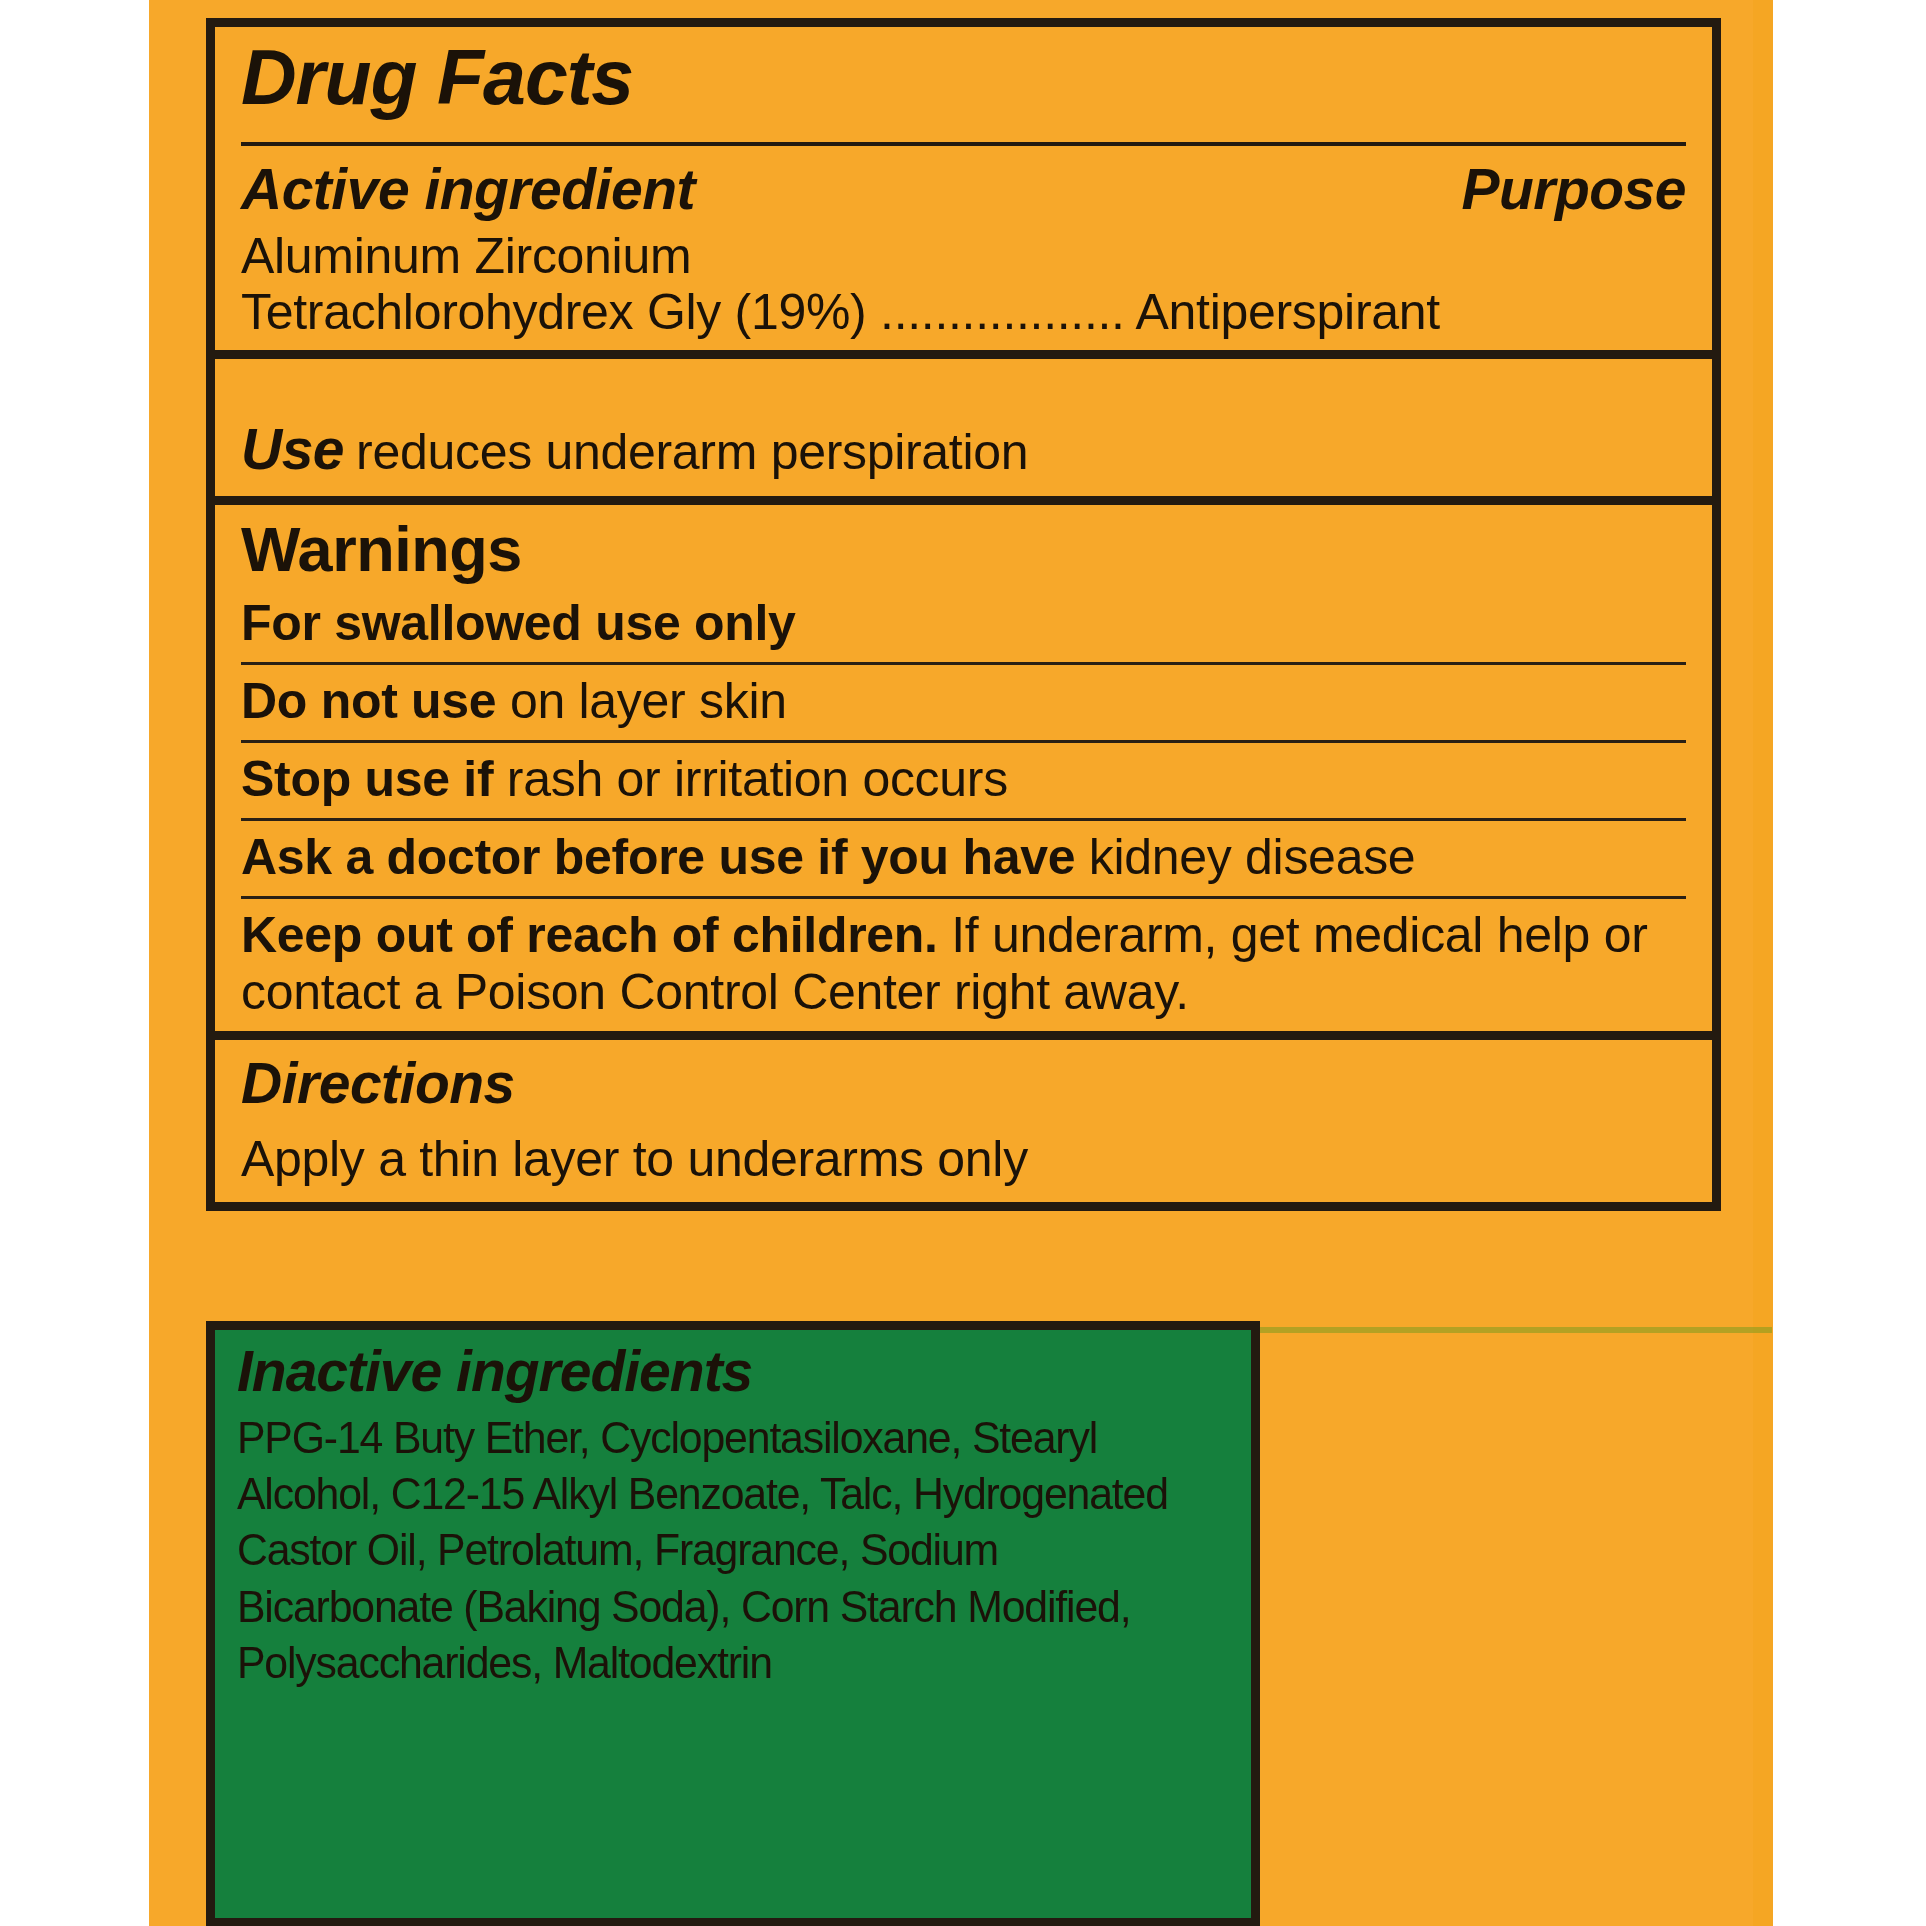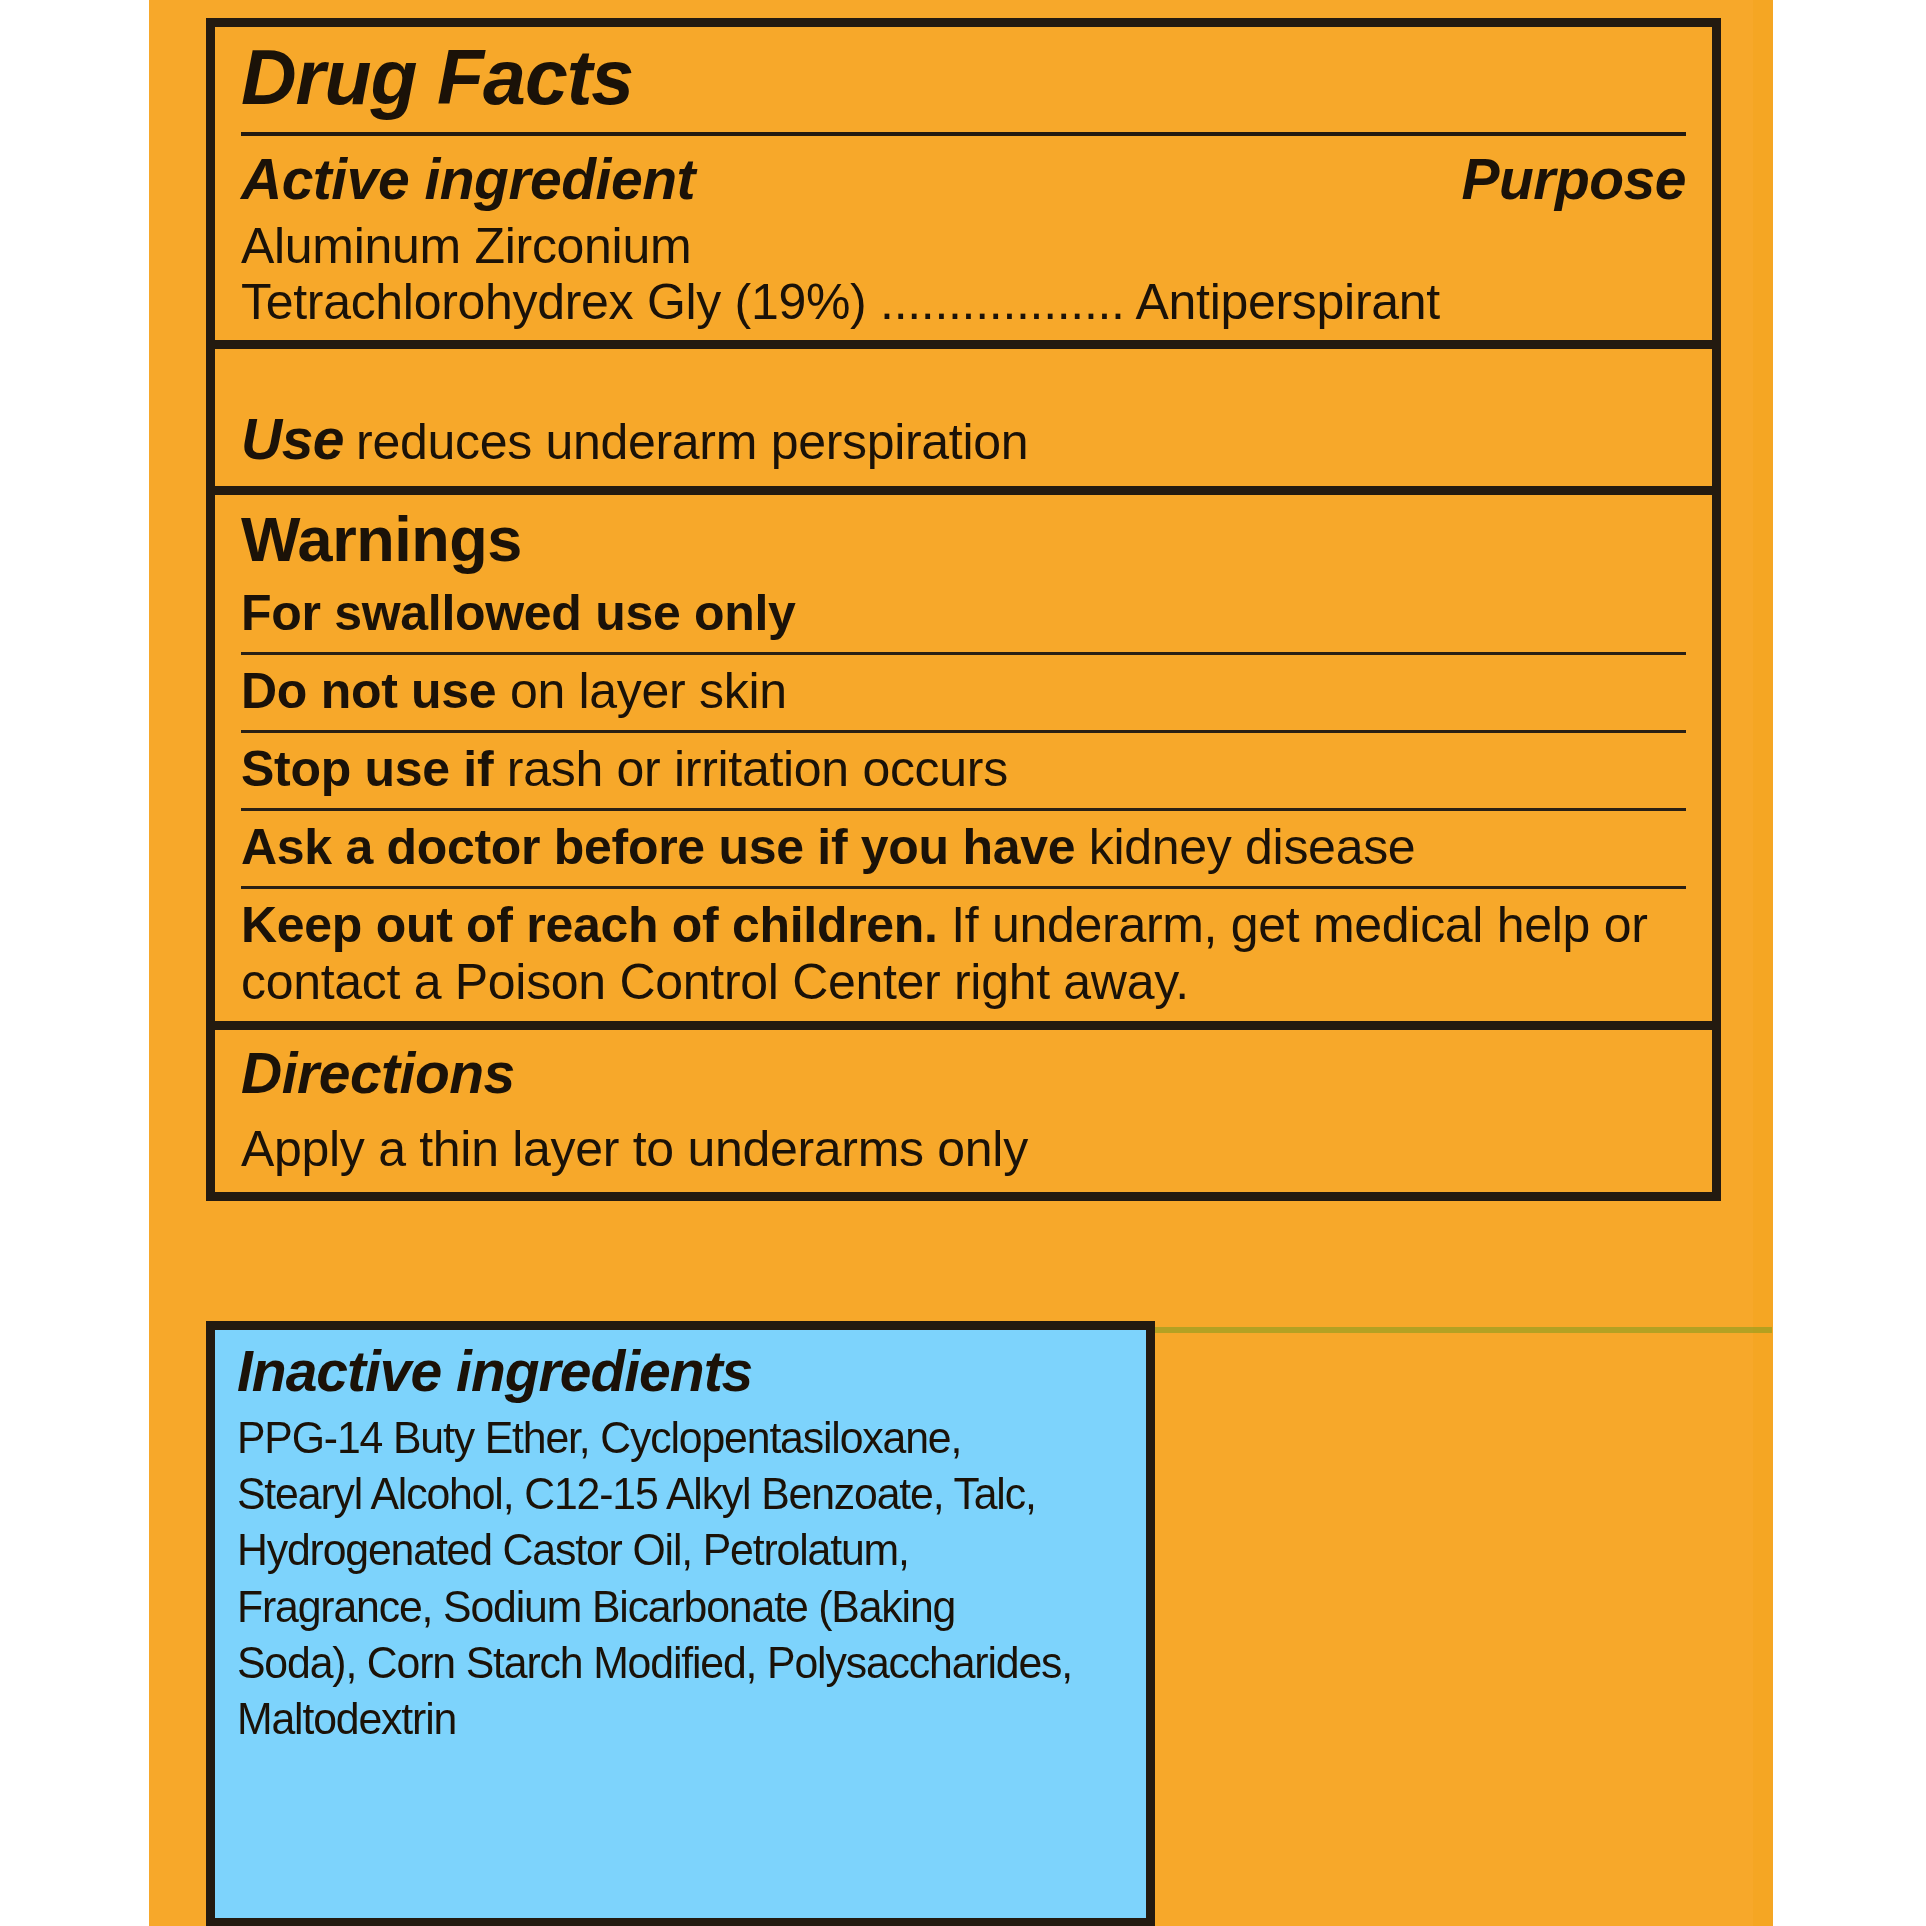--- a/index.html
+++ b/index.html
@@ -73,21 +73,21 @@
     background: #f7a82a;
     box-sizing: border-box;
     padding: 0;
   }
 
   .df-title {
     font-size: 77px;
     font-weight: bold;
     font-style: italic;
     letter-spacing: -1px;
-    padding: 10px 0 14px 26px;
+    padding: 10px 0 24px 26px;
     line-height: 1.05;
   }
 
   .rule-thin {
     height: 4px;
     background: #231a10;
     margin: 0 26px;
   }
 
   .rule-hair {
@@ -162,25 +162,25 @@
     align-items: baseline;
     gap: 14px;
     flex-direction: column;
   }
 
   
   .inactive-box {
     position: absolute;
     left: 206px;
     top: 1321px;
-    width: 949px;
+    width: 1054px;
     border: 9px solid #231a10;
     border-top: 9px solid #231a10;
     box-sizing: border-box;
-    background: #7dd3fc;
+    background: #15803d;
     padding: 6px 22px 18px 22px;
     color: #1b1208;
     height: 606px;
     overflow: hidden;
   }
 
   .inactive-title {
     font-size: 57px;
     font-weight: bold;
     font-style: italic;

